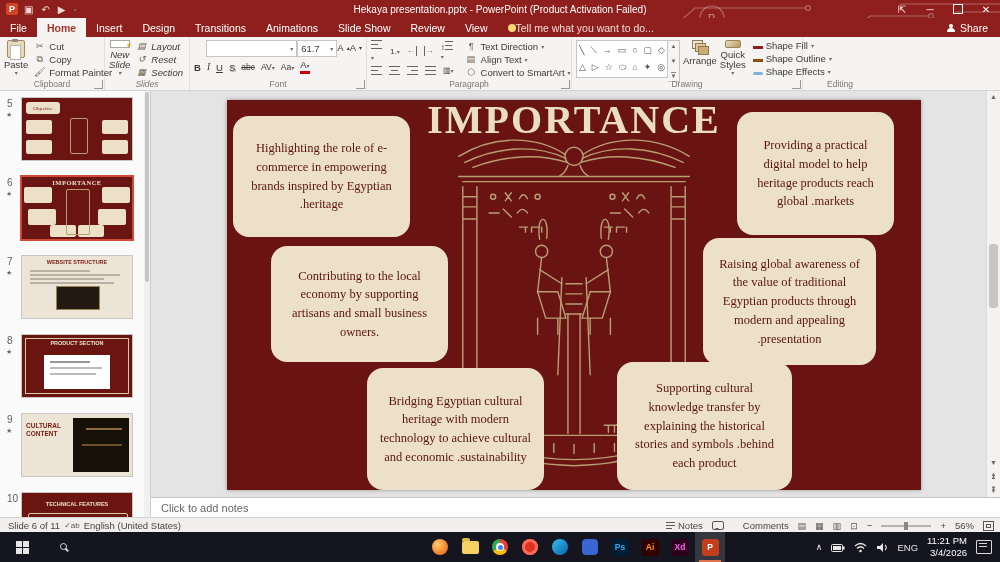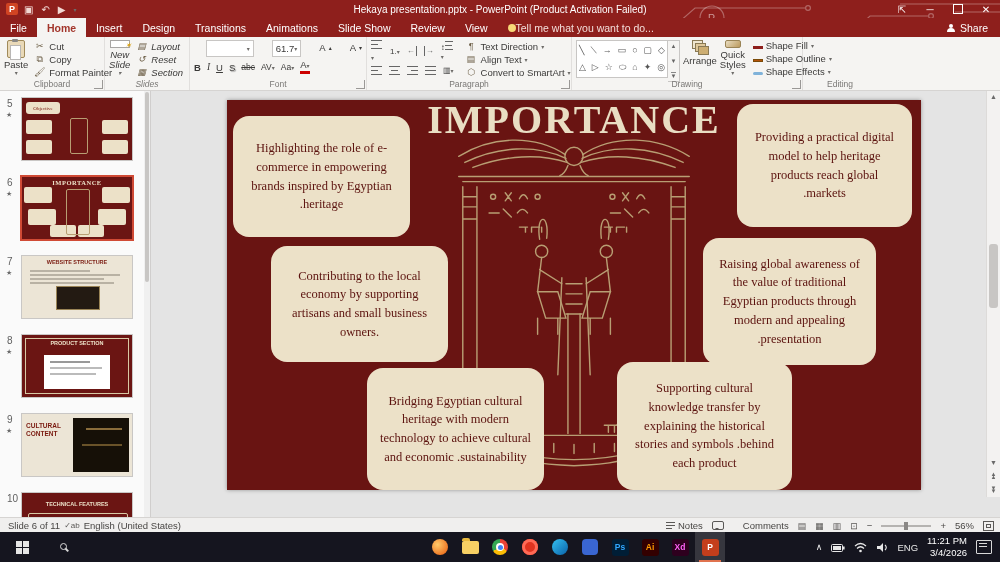--- a/index.html
+++ b/index.html
@@ -267,21 +267,21 @@
         </div>
         <div class="rbtn">
           <span class="ricon">▦</span>
           <span>Section</span>
         </div>
       </div>
       <span class="glabel">Slides</span>
     </div>
 
     <div class="rgroup" style="width:168px;flex-direction:column;gap:3px;">
-      <div style="display:flex;gap:18px;margin-left:12px;">
+      <div style="display:flex;gap:0;margin-left:12px;">
         <span class="combo" style="width:88px;">
           <span></span>
             <span class="caret">▾</span>
         </span>
         <span class="combo" style="width:34px;">
           <span>61.7</span>
             <span class="caret">▾</span>
         </span>
         <span class="rbtn" style="padding:0;">A<span style="font-size:6px;">▴</span></span>
         <span class="rbtn" style="padding:0;">A<span style="font-size:6px;">▾</span></span>
@@ -528,38 +528,41 @@
             <path d="M114,186 v118 M126,186 v118"></path>
             <path d="M60,306 H180"></path>
             <path d="M70,296 h10 l3,-6 M74,296 v7 M82,296 v7"></path>
             <path d="M150,296 h12 l4,-4 M154,296 v7 M160,296 v7"></path>
             <path d="M58,322 Q120,338 182,322 Q176,334 120,336 Q64,334 58,322 Z"></path>
             <path d="M80,322 v-8 M100,323 v-9 M120,324 v-9 M140,323 v-9 M160,322 v-8"></path>
           </g>
         </svg>
 
         <div class="sbox" style="left:6px;top:16px;width:177px;height:121px;">Highlighting the role of e-commerce in empowering brands inspired by Egyptian .heritage</div>
-        <div class="sbox" style="left:510px;top:4px;width:175px;height:123px;">Providing a practical digital model to help heritage products reach global .markets</div>
+        <div class="sbox" style="left:510px;top:12px;width:157px;height:123px;">Providing a practical digital model to help heritage products reach global .markets</div>
         <div class="sbox" style="left:44px;top:146px;width:177px;height:116px;">Contributing to the local economy by supporting artisans and small business owners.</div>
         <div class="sbox" style="left:476px;top:138px;width:173px;height:127px;">Raising global awareness of the value of traditional Egyptian products through modern and appealing .presentation</div>
         <div class="sbox" style="left:140px;top:268px;width:177px;height:122px;">Bridging Egyptian cultural heritage with modern technology to achieve cultural and economic .sustainability</div>
         <div class="sbox" style="left:390px;top:262px;width:175px;height:128px;">Supporting cultural knowledge transfer by explaining the historical stories and symbols .behind each product</div>
       </div>
 
       <div class="vscroll">
         <span class="vs-arrow">▲</span>
         <span class="vs-track">
             <span class="vs-thumb"></span>
           </span>
         <span class="vs-arrow">▼</span>
         <span class="vs-pg">▲<br>▲</span>
         <span class="vs-pg">▼<br>▼</span>
       </div>
     </div>
 
+    <div class="notes">
+      <span>Click to add notes</span>
+    </div>
   </div>
 
   <div class="statusbar">
     <div class="sb-left">
       <span>Slide 6 of 11</span>
       <span class="spell">✓ab</span>
       <span>English (United States)</span>
     </div>
     <div class="sb-right">
       <span style="display:flex;align-items:center;gap:3px;justify-content:flex-end;">

